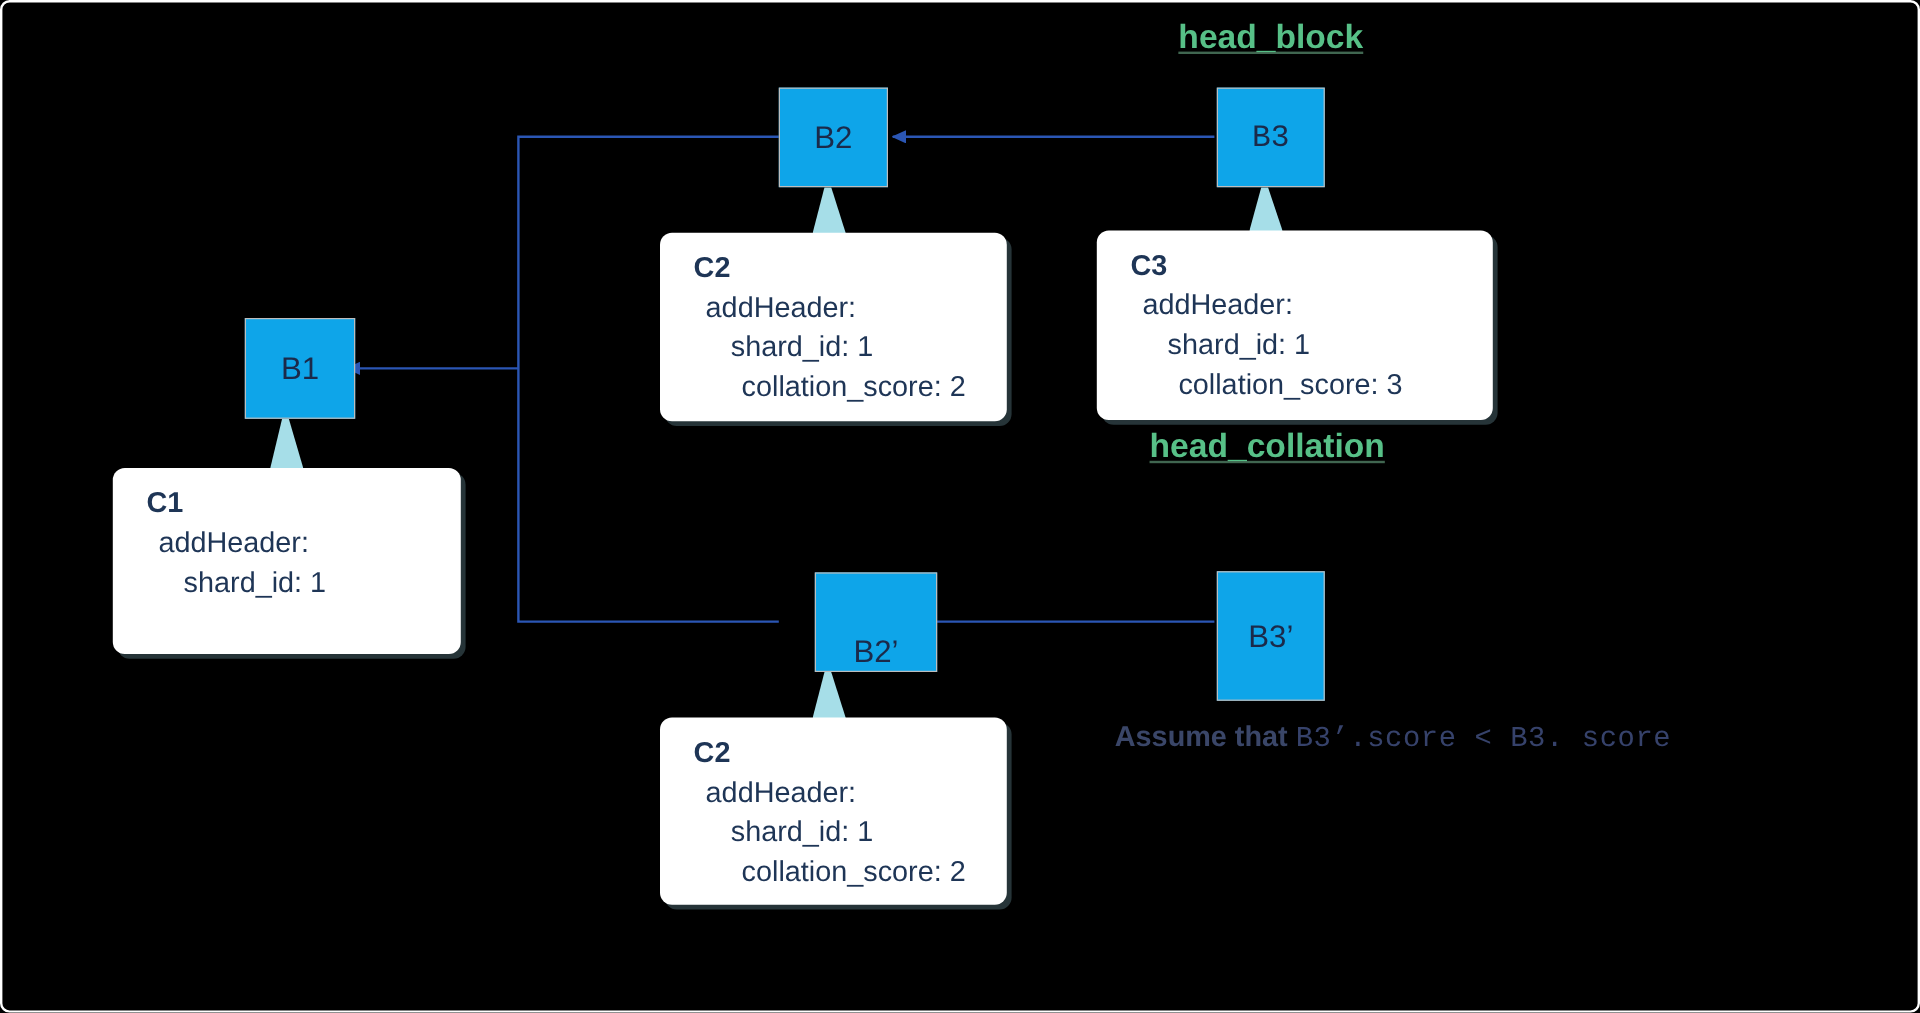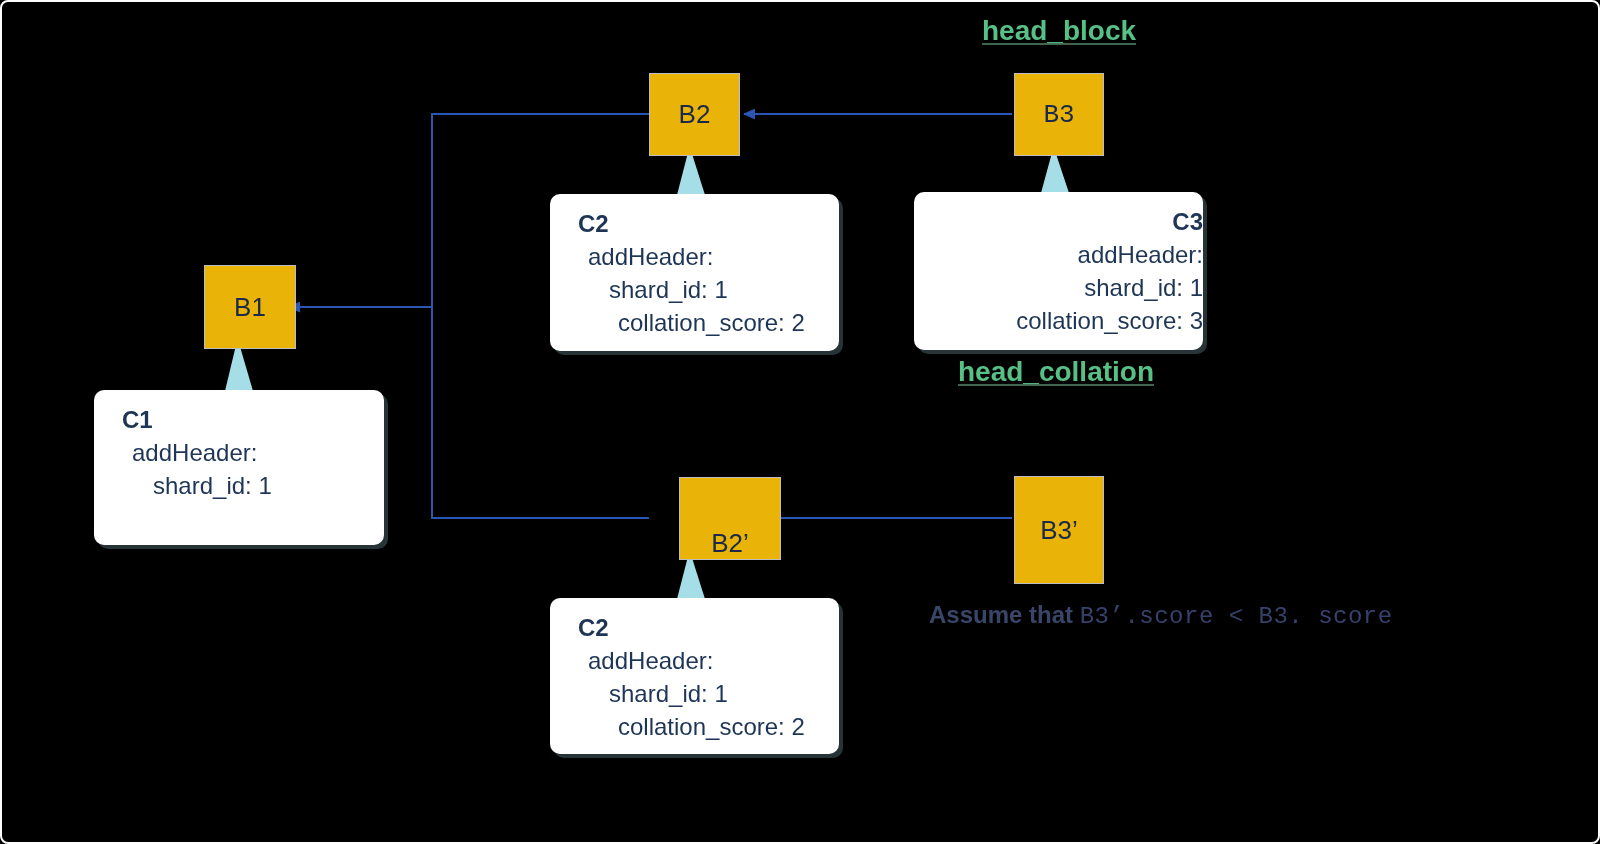--- a/index.html
+++ b/index.html
@@ -10,21 +10,21 @@
     background: #000000;
     border: 2px solid #ffffff;
     border-radius: 8px;
     overflow: hidden;
     font-family: "Liberation Sans", sans-serif;
   }
   .wires { position: absolute; left: 0; top: 0; width: 1600px; height: 844px; }
 
   .block {
     position: absolute;
-    background: #eab308;
+    background: #0ea5e9;
     border: 1px solid #bdbdbd;
     display: flex;
     align-items: center;
     justify-content: center;
     font-size: 26px;
     font-weight: 500;
     color: #1b2a4a;
     box-sizing: border-box;
   }
   .b1  { left: 202px;  top: 263px; width: 92px; height: 84px; }
@@ -49,21 +49,21 @@
     border-radius: 10px;
     color: #1e3556;
     font-size: 24px;
     line-height: 33px;
     padding-top: 13px;
     box-sizing: border-box;
     box-shadow: 4px 4px 0 rgba(110, 150, 160, 0.35);
   }
   .c1  { left: 92px;  top: 388px; width: 290px; height: 155px; }
   .c2  { left: 548px; top: 192px; width: 289px; height: 157px; }
-  .c3  { left: 912px; top: 190px; width: 289px; height: 158px; text-align: right; }
+  .c3  { left: 912px; top: 190px; width: 330px; height: 158px; }
   .c2b { left: 548px; top: 596px; width: 289px; height: 156px; }
 
   .collation .title { font-weight: bold; margin-left: 28px; }
   .collation .l1 { margin-left: 38px; }
   .collation .l2 { margin-left: 59px; }
   .collation .l3 { margin-left: 68px; }
 
   .green-label {
     position: absolute;
     color: #57c087;

